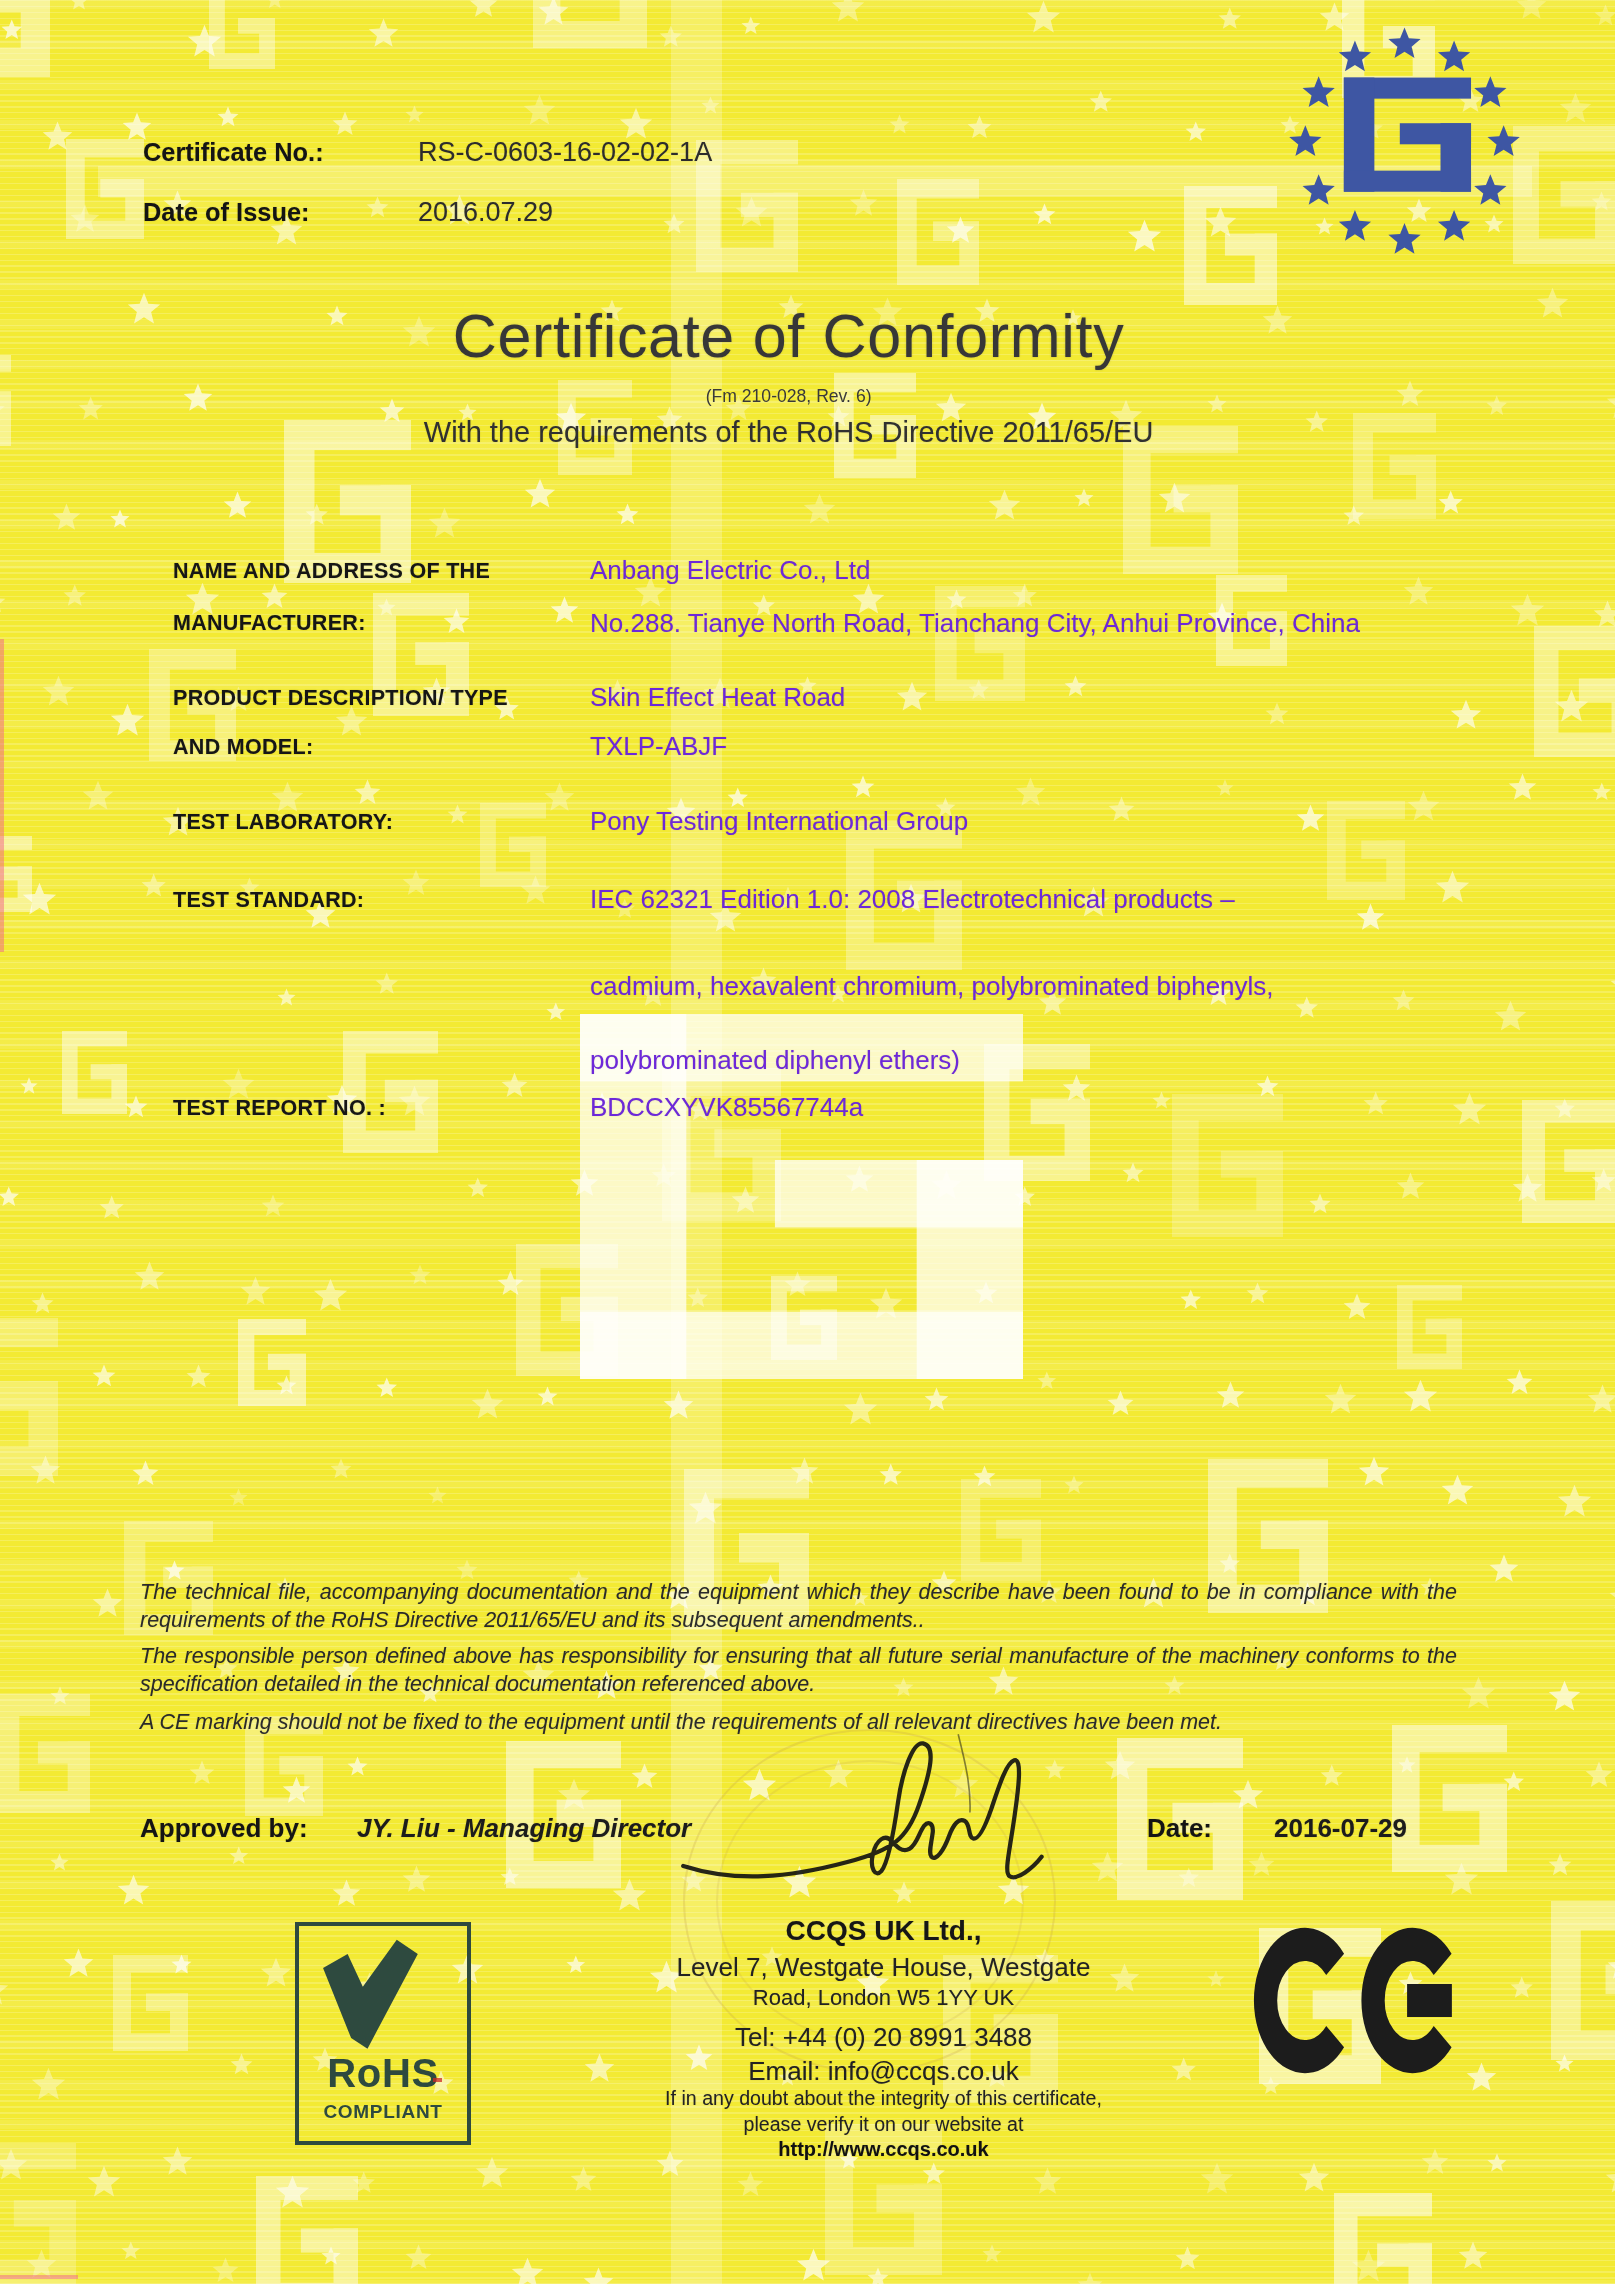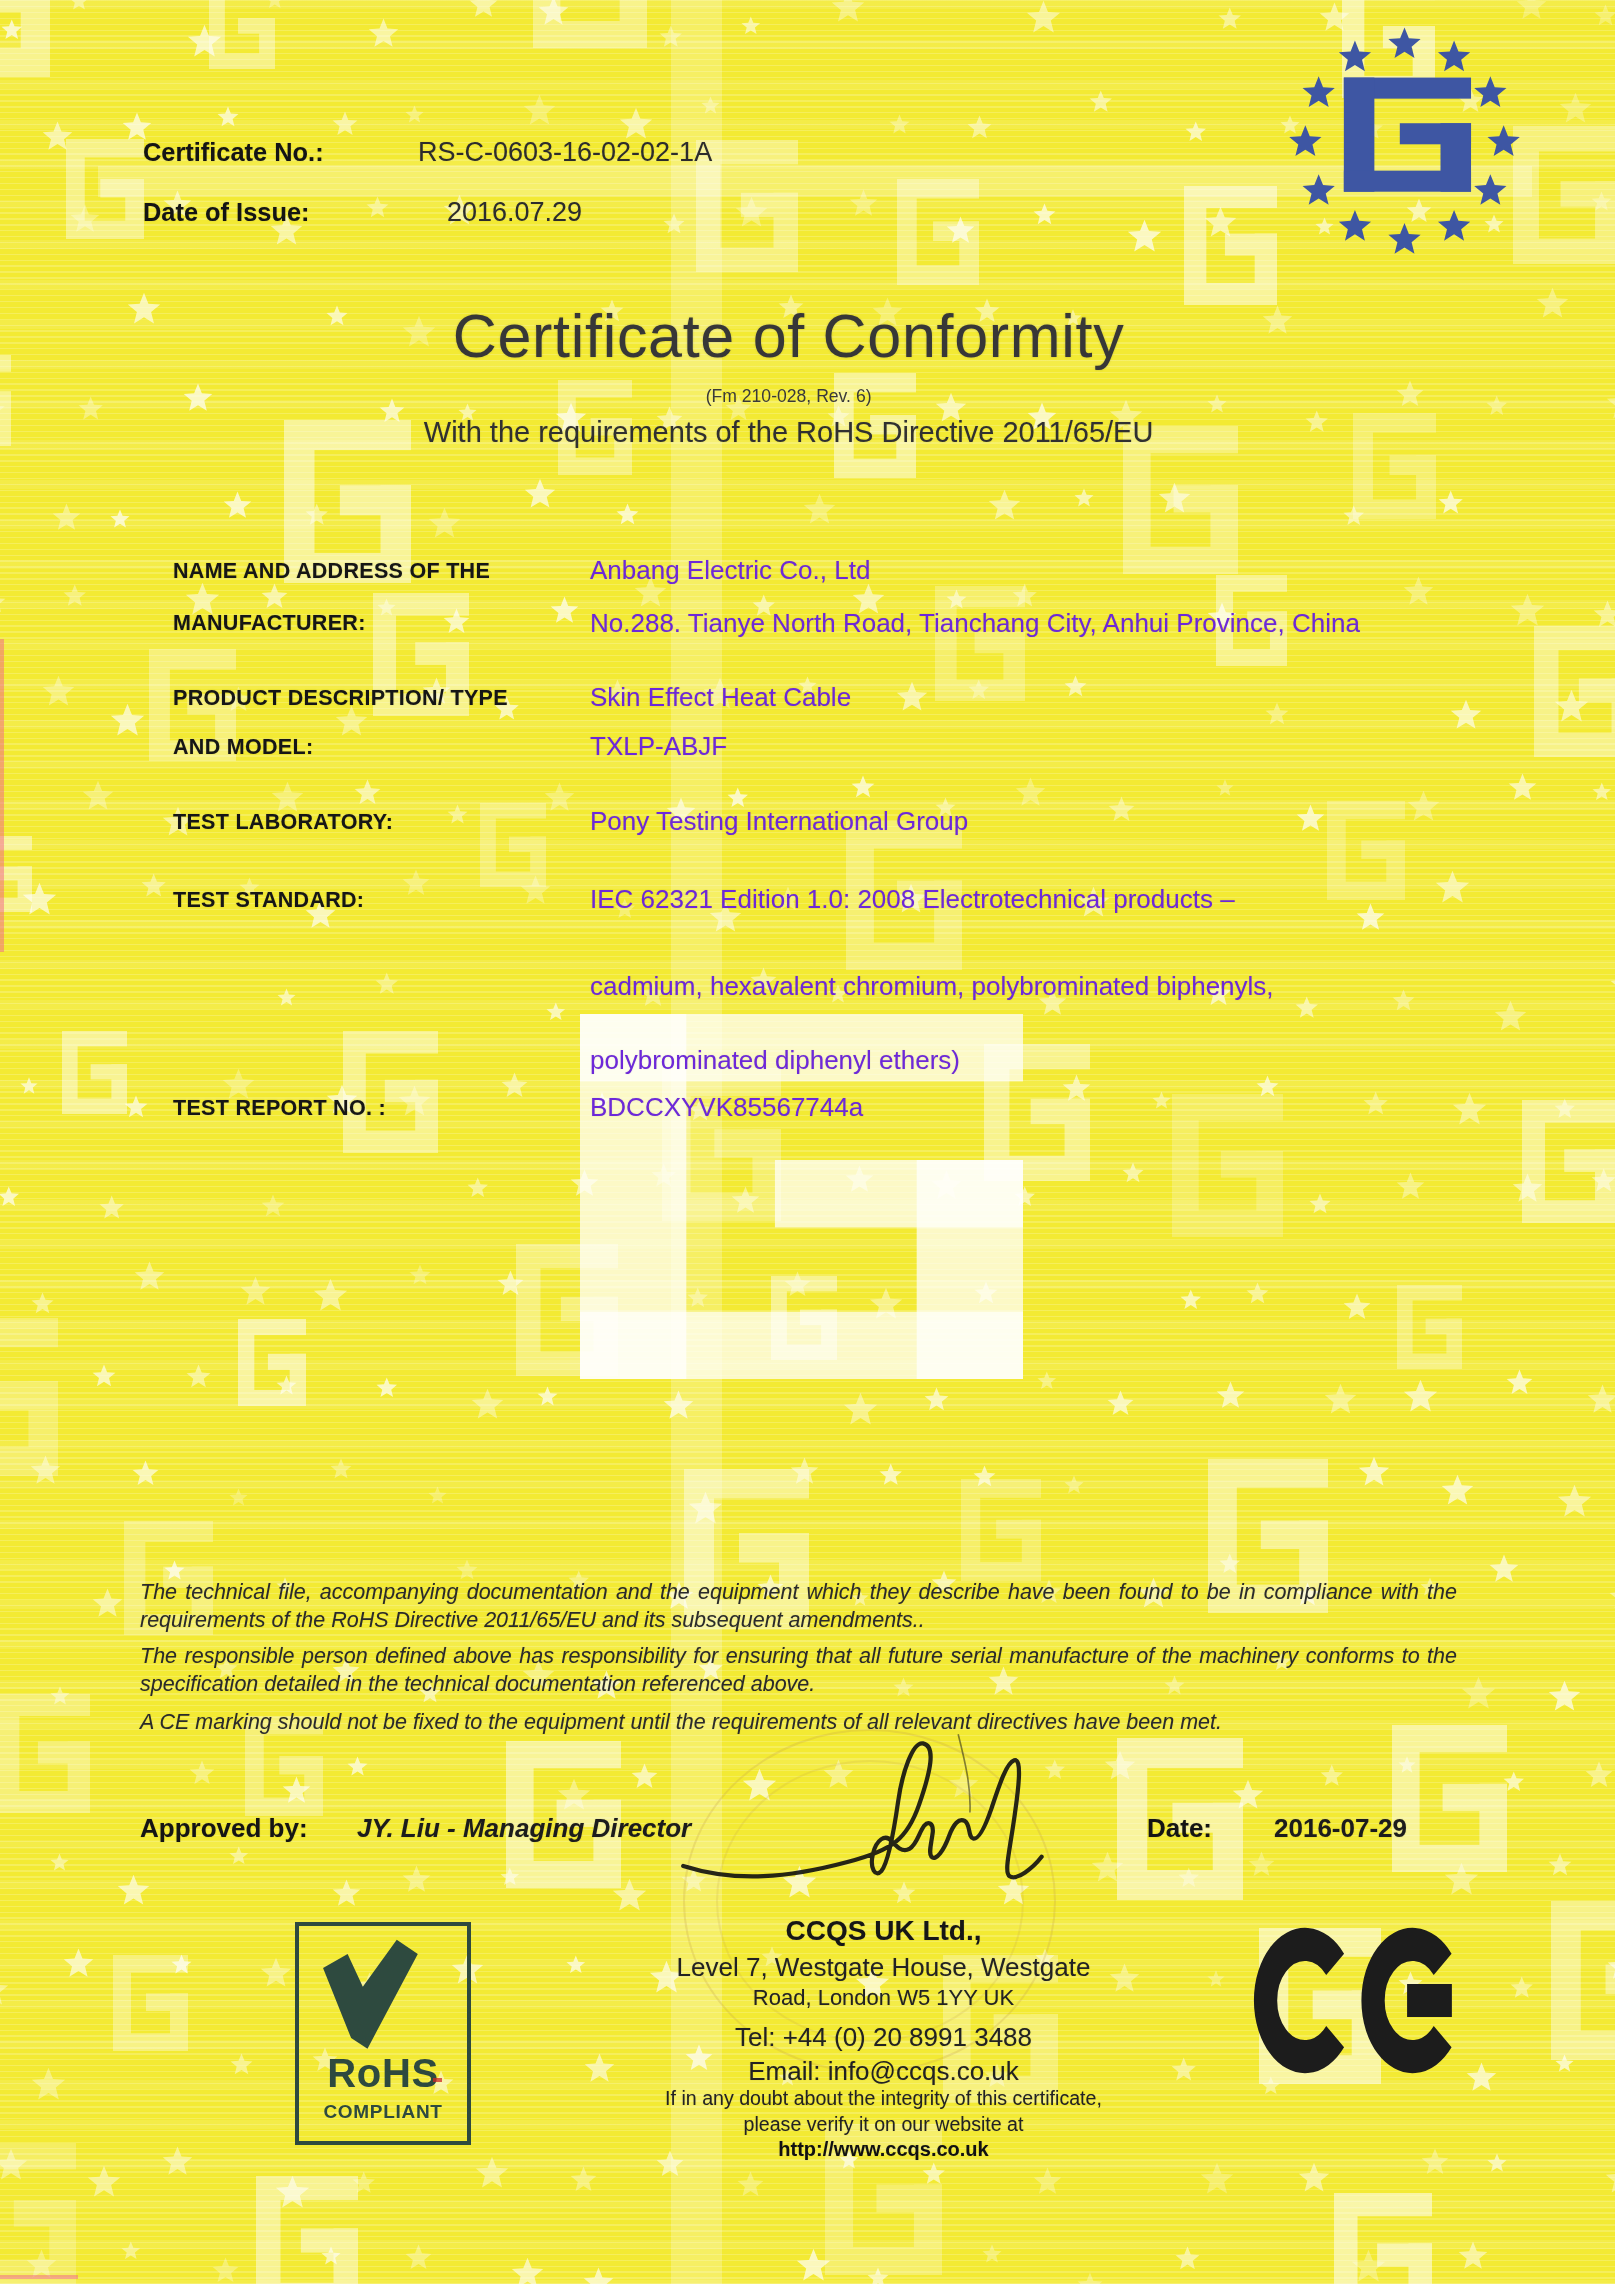--- a/index.html
+++ b/index.html
@@ -1580,21 +1580,21 @@
         <rect x="0" y="0" width="24" height="130"></rect>
       <rect x="0" y="106" width="100" height="24"></rect>
         <rect x="44" y="52" width="56" height="24"></rect>
       <rect x="76" y="52" width="24" height="78"></rect>
     </g>
   </svg>
 
   <div class="abs txt hdr-lbl" style="left:143px;top:138px;">Certificate No.:</div>
   <div class="abs txt hdr-val" style="left:418px;top:137px;">RS-C-0603-16-02-02-1A</div>
   <div class="abs txt hdr-lbl" style="left:143px;top:198px;">Date of Issue:</div>
-  <div class="abs txt hdr-val" style="left:418px;top:197px;margin-left:29px;">2016.07.29</div>
+  <div class="abs txt hdr-val" style="left:418px;top:197px;">2016.07.29</div>
 
   <svg id="eu-emblem" class="abs" style="left:1261px;top:23.5px;" width="287" height="235" viewBox="0 0 440 360">
     <g id="eu-stars" fill="#3e56a3">
         <polygon points="50,2 62.9,34.2 97.6,36.6 70.9,58.8 79.4,92.5 50,74 20.6,92.5 29.1,58.8 2.4,36.6 37.1,34.2" transform="translate(194.0,4.0) scale(0.52)"></polygon>
         <polygon points="50,2 62.9,34.2 97.6,36.6 70.9,58.8 79.4,92.5 50,74 20.6,92.5 29.1,58.8 2.4,36.6 37.1,34.2" transform="translate(270.0,24.1) scale(0.52)"></polygon>
         <polygon points="50,2 62.9,34.2 97.6,36.6 70.9,58.8 79.4,92.5 50,74 20.6,92.5 29.1,58.8 2.4,36.6 37.1,34.2" transform="translate(325.6,79.0) scale(0.52)"></polygon>
         <polygon points="50,2 62.9,34.2 97.6,36.6 70.9,58.8 79.4,92.5 50,74 20.6,92.5 29.1,58.8 2.4,36.6 37.1,34.2" transform="translate(346.0,154.0) scale(0.52)"></polygon>
         <polygon points="50,2 62.9,34.2 97.6,36.6 70.9,58.8 79.4,92.5 50,74 20.6,92.5 29.1,58.8 2.4,36.6 37.1,34.2" transform="translate(325.6,229.0) scale(0.52)"></polygon>
         <polygon points="50,2 62.9,34.2 97.6,36.6 70.9,58.8 79.4,92.5 50,74 20.6,92.5 29.1,58.8 2.4,36.6 37.1,34.2" transform="translate(270.0,283.9) scale(0.52)"></polygon>
         <polygon points="50,2 62.9,34.2 97.6,36.6 70.9,58.8 79.4,92.5 50,74 20.6,92.5 29.1,58.8 2.4,36.6 37.1,34.2" transform="translate(194.0,304.0) scale(0.52)"></polygon>
@@ -1617,21 +1617,21 @@
     <div id="doc-title">Certificate of Conformity</div>
     <div id="form-ref">(Fm 210-028, Rev. 6)</div>
     <div id="subtitle">With the requirements of the RoHS Directive 2011/65/EU</div>
   </div>
 
   <div class="abs txt lbl" style="left:173px;top:559px;">NAME AND ADDRESS OF THE</div>
   <div class="abs txt val" style="left:590px;top:555px;">Anbang Electric Co., Ltd</div>
   <div class="abs txt lbl" style="left:173px;top:611px;">MANUFACTURER:</div>
   <div class="abs txt val" style="left:590px;top:608px;">No.288. Tianye North Road, Tianchang City, Anhui Province, China</div>
   <div class="abs txt lbl" style="left:173px;top:686px;">PRODUCT DESCRIPTION/ TYPE</div>
-  <div class="abs txt val" style="left:590px;top:682px;">Skin Effect Heat Cable</div>
+  <div class="abs txt val" style="left:590px;top:682px;">Skin Effect Heat Road</div>
   <div class="abs txt lbl" style="left:173px;top:735px;">AND MODEL:</div>
   <div class="abs txt val" style="left:590px;top:731px;">TXLP-ABJF</div>
   <div class="abs txt lbl" style="left:173px;top:810px;">TEST LABORATORY:</div>
   <div class="abs txt val" style="left:590px;top:806px;">Pony Testing International Group</div>
   <div class="abs txt lbl" style="left:173px;top:888px;">TEST STANDARD:</div>
   <div class="abs txt val" style="left:590px;top:884px;">IEC 62321 Edition 1.0: 2008 Electrotechnical products –</div>
   <div class="abs txt val" style="left:590px;top:971px;">cadmium, hexavalent chromium, polybrominated biphenyls,</div>
   <div class="abs txt val" style="left:590px;top:1045px;">polybrominated diphenyl ethers)</div>
   <div class="abs txt lbl" style="left:173px;top:1096px;">TEST REPORT NO.  :</div>
   <div class="abs txt val" style="left:590px;top:1092px;">BDCCXYVK85567744a</div>

